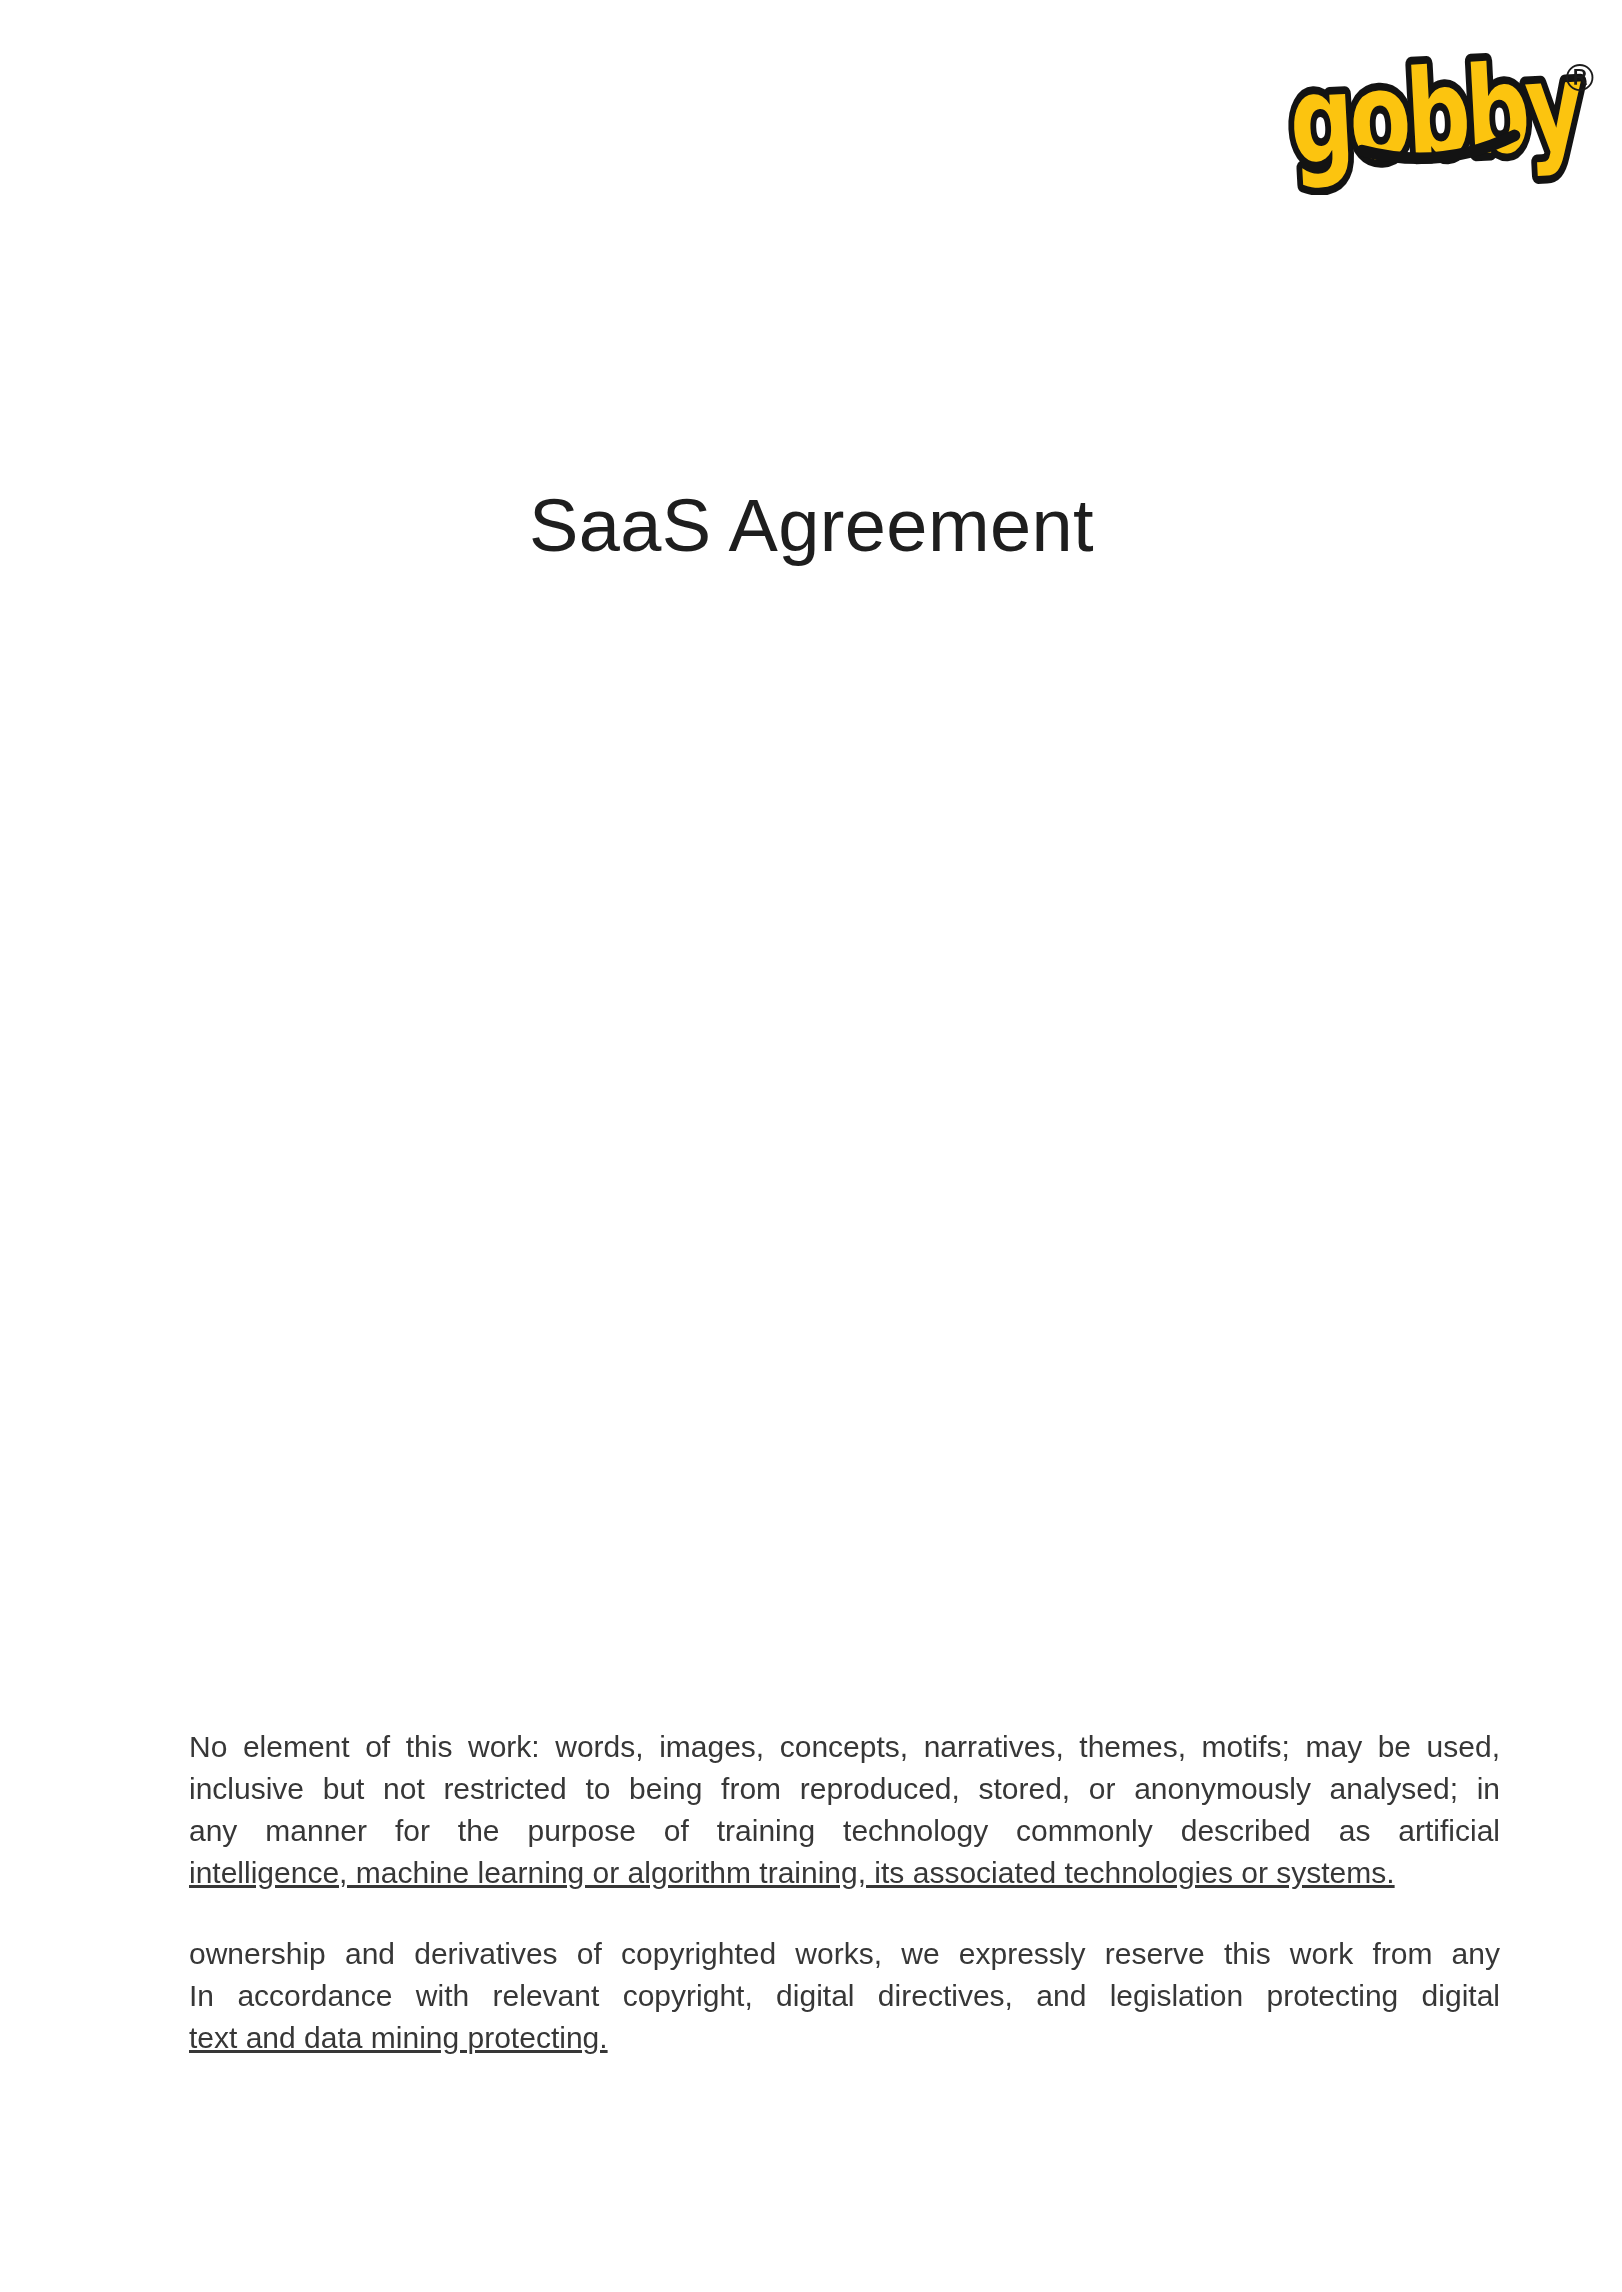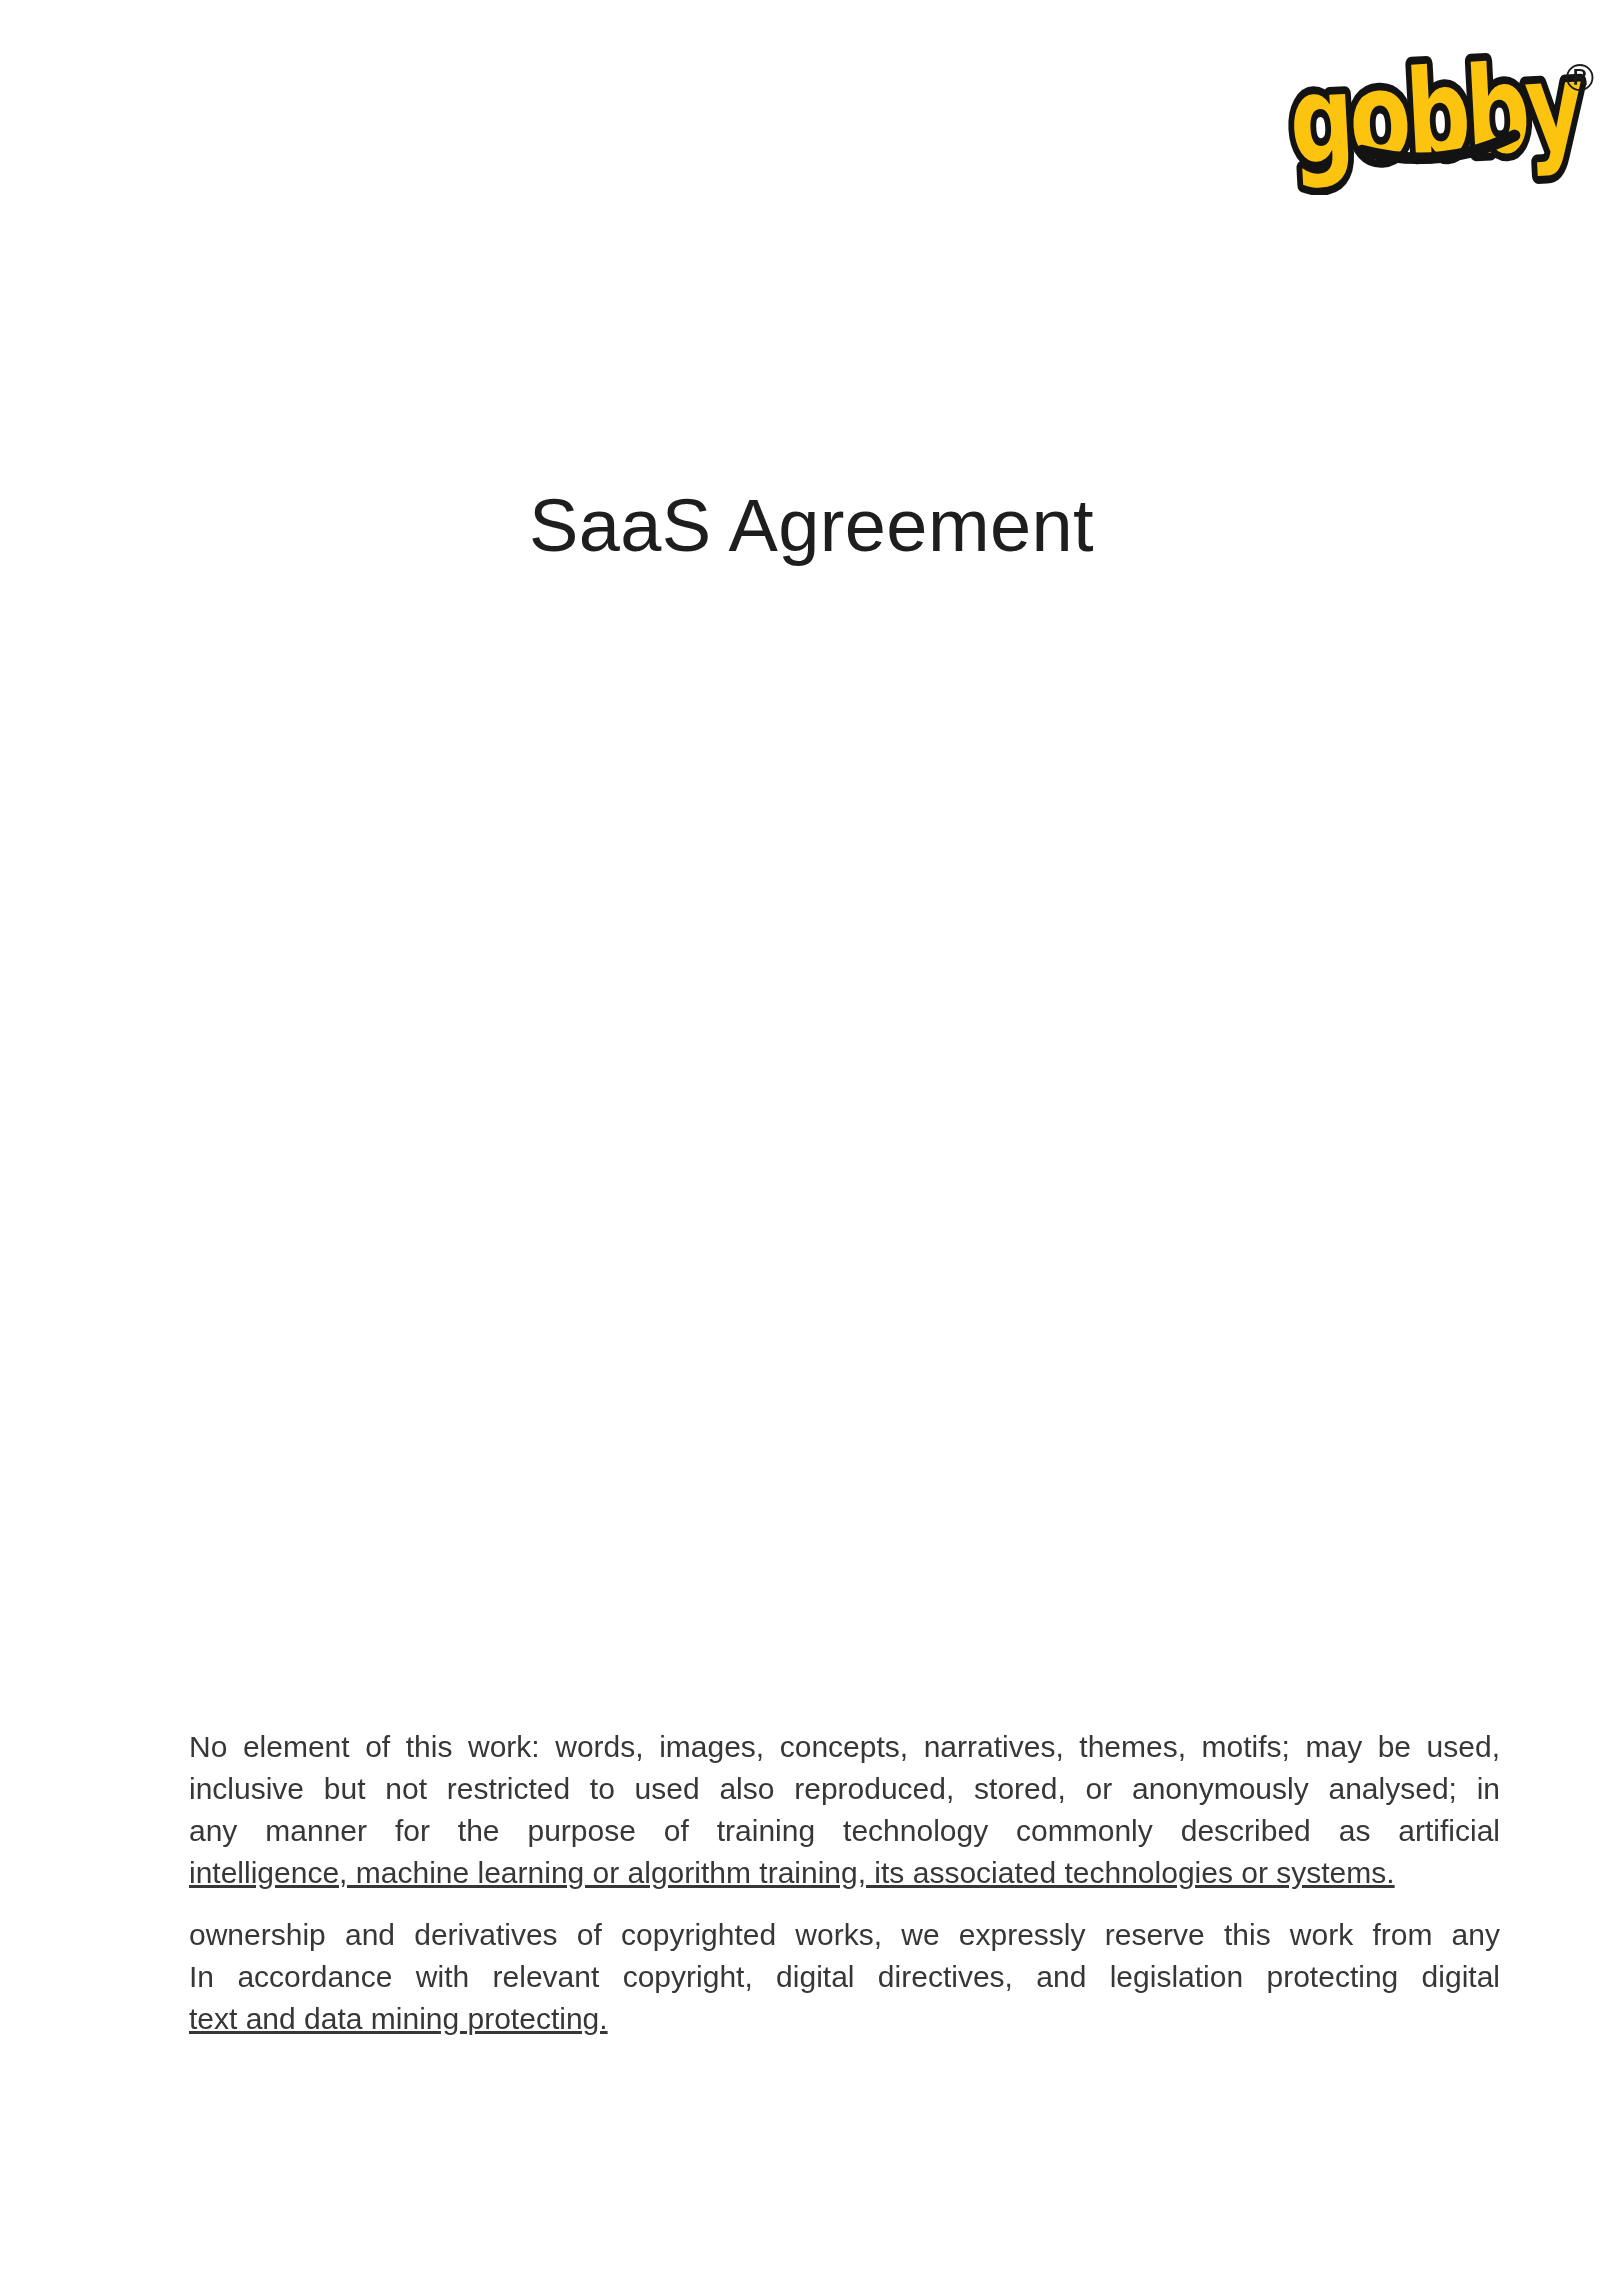--- a/index.html
+++ b/index.html
@@ -46,21 +46,21 @@
     position: absolute;
     left: 189px;
     width: 1311px;
     top: 1726px;
     font-size: 30px;
     line-height: 42px;
     font-weight: 400;
     color: #373737;
   }
   .para { margin: 0; }
-  .para.first { margin-bottom: 20px; }
+  .para.first { margin-bottom: 39px; }
   .jline {
     text-align: justify;
     text-align-last: justify;
   }
   .jline.last {
     text-align-last: left;
     text-decoration: underline;
   }
 </style>
 </head>
@@ -77,21 +77,21 @@
       <text x="330" y="66" text-anchor="middle" font-family="DejaVu Sans, sans-serif" font-size="42" fill="#1a1a1a">®</text>
     </svg>
   </div>
 
   <h1 class="doc-title">SaaS Agreement</h1>
 
   <div class="notice">
 
     <div class="para first">
       <div class="jline">No element of this work: words, images, concepts, narratives, themes, motifs; may be used,</div>
-      <div class="jline">inclusive but not restricted to used also reproduced, stored, or anonymously analysed; in</div>
+      <div class="jline">inclusive but not restricted to being from reproduced, stored, or anonymously analysed; in</div>
       <div class="jline">any manner for the purpose of training technology commonly described as artificial</div>
       <div class="jline last">intelligence, machine learning or algorithm training, its associated technologies or systems.</div>
     </div>
 
     <div class="para">
       <div class="jline">ownership and derivatives of copyrighted works, we expressly reserve this work from any</div>
       <div class="jline">In accordance with relevant copyright, digital directives, and legislation protecting digital</div>
       <div class="jline last">text and data mining protecting.</div>
     </div>
 

